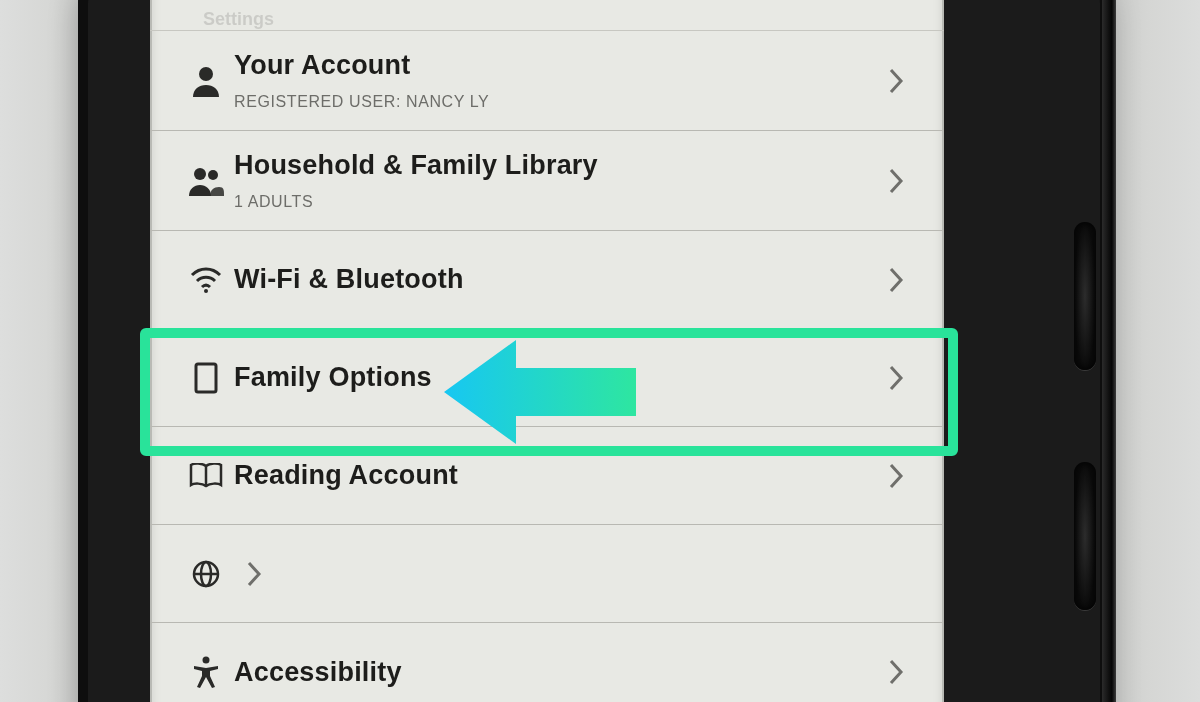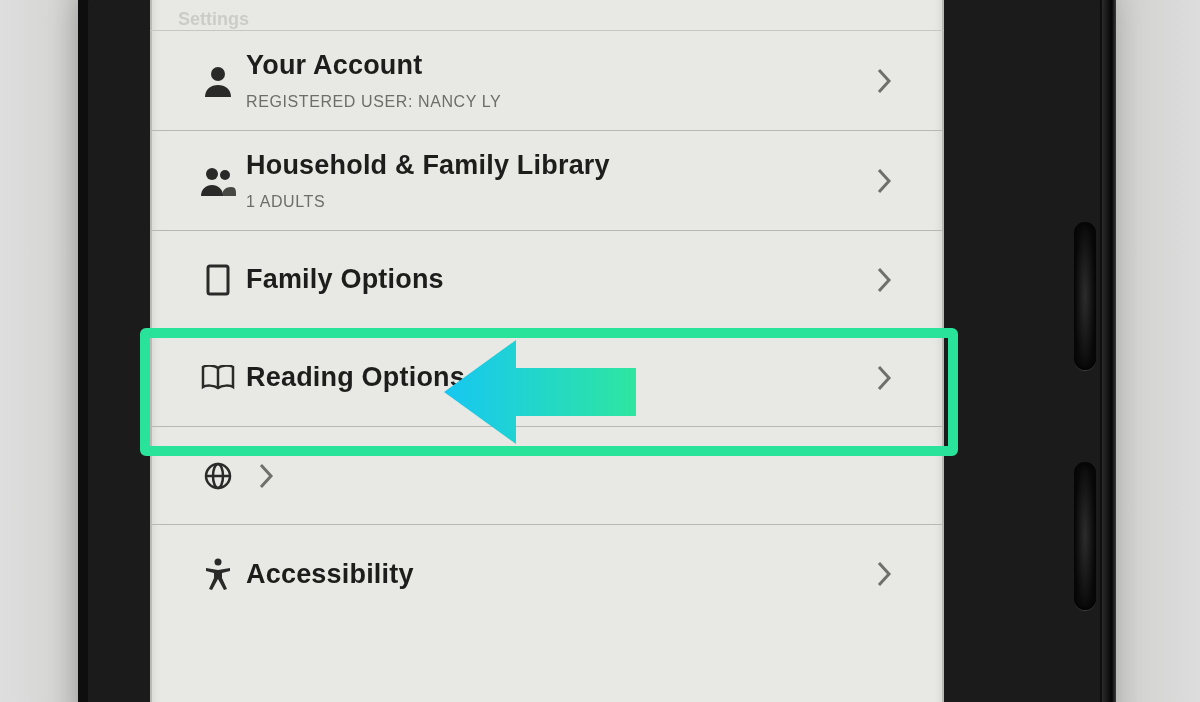--- a/index.html
+++ b/index.html
@@ -10,31 +10,31 @@
   .surface::after{content:"";position:absolute;right:0;top:0;width:88px;height:702px;background:linear-gradient(270deg,#dcdddc 0%,#d5d6d4 60%,#cacbc9 100%);}
   
   .device{position:absolute;left:78px;top:-36px;width:1032px;height:780px;background:#1b1b1b;border-radius:40px;box-shadow:0 14px 30px rgba(0,0,0,.25), inset 0 0 0 10px #0e0e0e;}
   .device::after{content:"";position:absolute;right:-6px;top:0;width:14px;height:100%;background:linear-gradient(90deg,#2b2b2b,#050505 70%,#3c3c3c);border-radius:0 36px 36px 0;}
   .btn-phys{position:absolute;right:14px;width:22px;height:148px;background:radial-gradient(ellipse at 50% 50%,#2c2c2c,#0b0b0b 70%);border-radius:16px;box-shadow:inset 0 0 8px #000,0 1px 0 #3a3a3a;}
   .btn-top{top:258px;}
   .btn-bot{top:498px;}
   
   .screen{position:absolute;left:150px;top:-20px;width:794px;height:740px;background:#e8e9e4;box-shadow:inset 0 0 0 2px #b9bab5,inset 0 0 12px rgba(0,0,0,.15);}
   .screen-inner{position:absolute;inset:0;padding-top:10px;}
-  .row{display:flex;align-items:center;padding:0 40px;border-bottom:1px solid #b8b8b2;box-sizing:border-box;}
+  .row{display:flex;align-items:center;padding:0 28px;border-bottom:1px solid #b8b8b2;box-sizing:border-box;}
   .row.two{height:100px;}
   .row.one{height:98px;}
   .icon-col{width:56px;display:flex;justify-content:center;align-items:center;color:#2a2a28;}
   .labels{flex:1;display:flex;flex-direction:column;justify-content:center;}
   .title{font-weight:700;color:#1d1d1b;font-size:27px;letter-spacing:.2px;}
   .sub{color:#6d6d69;font-size:16px;margin-top:12px;letter-spacing:.6px;}
   .chev-col{width:40px;display:flex;justify-content:center;align-items:center;color:#6f6f6b;}
   .chev-col svg{display:block;}
   .leading-row{height:40px;border-bottom:1px solid #c7c7c1;padding:0 28px;display:flex;align-items:flex-end;}
-  .leading-row .crumb{font-weight:700;color:#2a2a28;font-size:18px;opacity:.15;}
+  .leading-row .crumb{font-weight:700;color:#2a2a28;font-size:18px;opacity:.15;margin-left:25px;}
   
   .hl{position:absolute;border:10px solid #29e39a;border-radius:6px;pointer-events:none;}
   .arrow{position:absolute;pointer-events:none;}
 </style>
 </head>
 <body>
 
 <div class="surface"></div>
 
 <div class="device">
@@ -79,20 +79,38 @@
         <span class="title">Household &amp; Family Library</span>
         <span class="sub">1 ADULTS</span>
       </div>
       <div class="chev-col">
         <svg width="16" height="28" viewBox="0 0 16 28" fill="none" stroke="currentColor" stroke-width="3">
             <path d="M3 3l10 11L3 25"></path>
           </svg>
       </div>
     </div>
 
+    <div class="row one">
+      <div class="icon-col">
+        <svg width="32" height="26" viewBox="0 0 32 26" fill="none" stroke="currentColor" stroke-width="3">
+            <path d="M2 8c8-8 20-8 28 0"></path>
+            <path d="M7 14c5-5 13-5 18 0"></path>
+            <path d="M12 20c2.5-2.5 5.5-2.5 8 0"></path>
+            <circle cx="16" cy="24" r="2" fill="currentColor" stroke="none"></circle>
+          </svg>
+      </div>
+      <div class="labels">
+        <span class="title">Wi-Fi &amp; Bluetooth</span>
+      </div>
+      <div class="chev-col">
+        <svg width="16" height="28" viewBox="0 0 16 28" fill="none" stroke="currentColor" stroke-width="3">
+            <path d="M3 3l10 11L3 25"></path>
+          </svg>
+      </div>
+    </div>
 
     <div class="row one">
       <div class="icon-col">
         <svg width="24" height="32" viewBox="0 0 24 32" fill="none" stroke="currentColor" stroke-width="3">
             <rect x="2" y="2" width="20" height="28" rx="2"></rect>
           </svg>
       </div>
       <div class="labels">
         <span class="title">Family Options</span>
       </div>
@@ -104,21 +122,21 @@
     </div>
 
     <div class="row one">
       <div class="icon-col">
         <svg width="34" height="26" viewBox="0 0 34 26" fill="none" stroke="currentColor" stroke-width="2.5">
             <path d="M17 3C13 0 5 0 2 2v20c3-2 11-2 15 1 4-3 12-3 15-1V2c-3-2-11-2-15 1z"></path>
             <path d="M17 3v21"></path>
           </svg>
       </div>
       <div class="labels">
-        <span class="title">Reading Options</span>
+        <span class="title">Reading Account</span>
       </div>
       <div class="chev-col">
         <svg width="16" height="28" viewBox="0 0 16 28" fill="none" stroke="currentColor" stroke-width="3">
             <path d="M3 3l10 11L3 25"></path>
           </svg>
       </div>
     </div>
 
     <div class="row one">
       <div class="icon-col">

